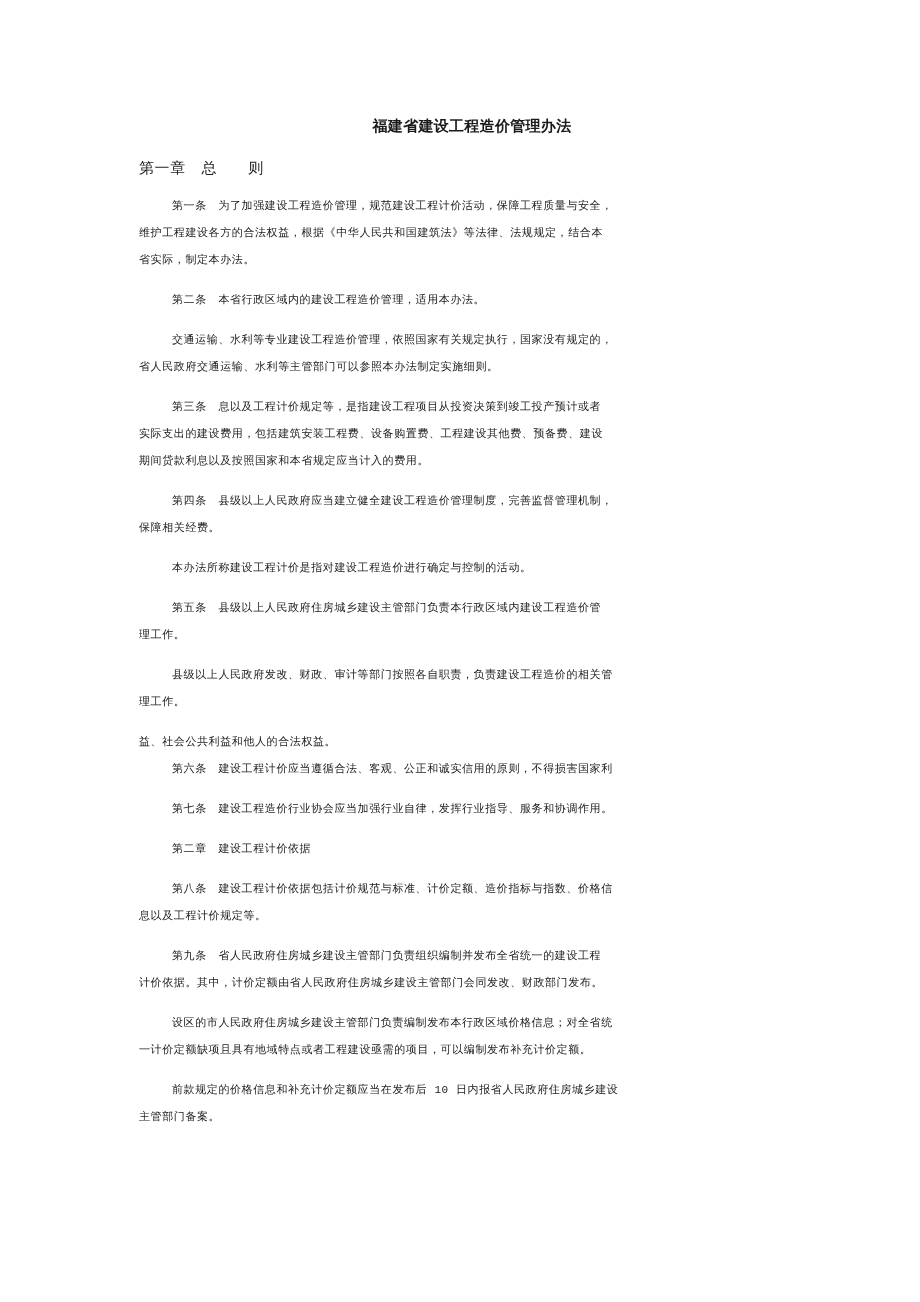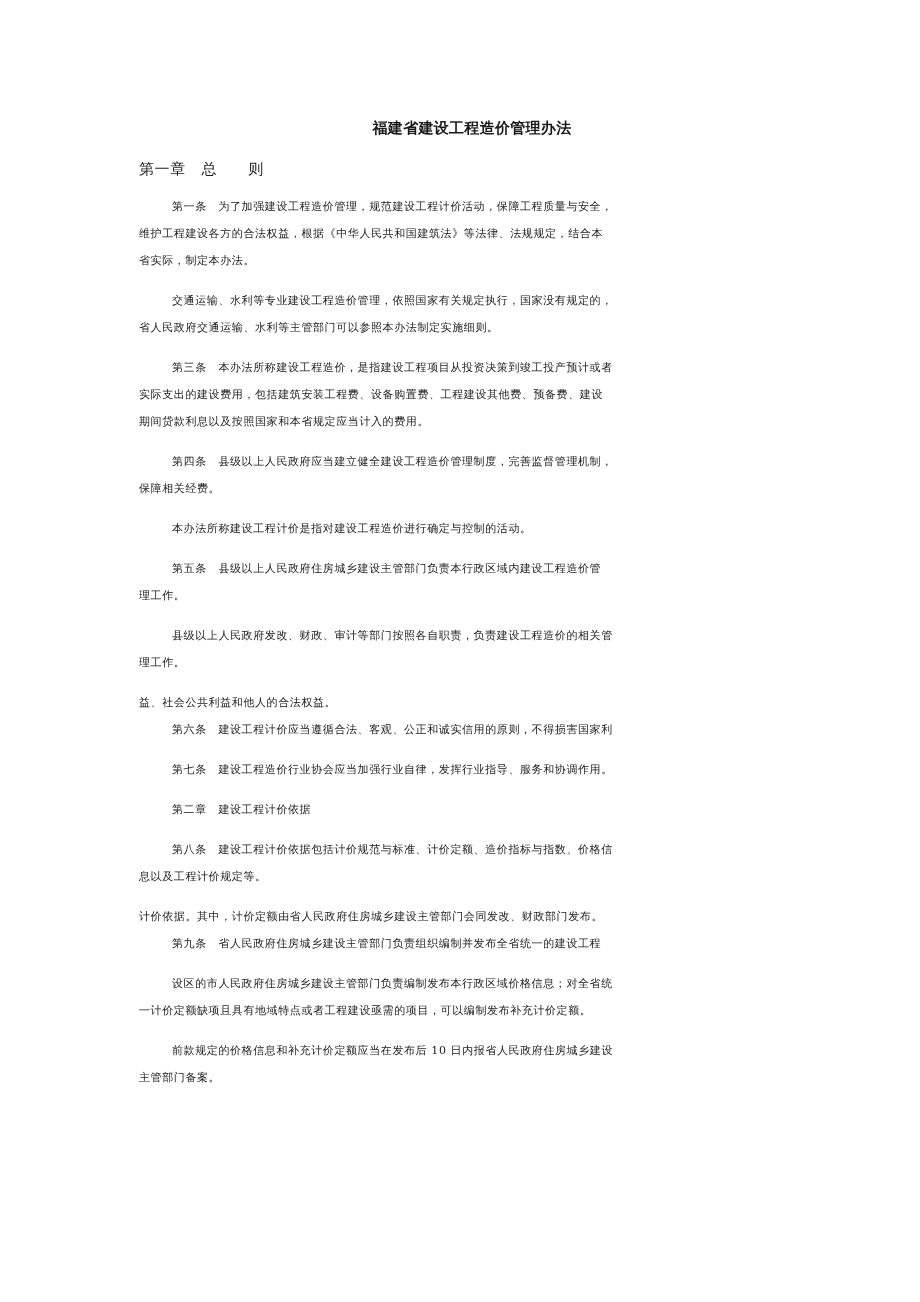--- a/index.html
+++ b/index.html
@@ -13,20 +13,21 @@
       position: relative;
       overflow: hidden;
       font-family: "DejaVu Serif", "Liberation Serif", serif;
       color: #1a1a1a;
     }
     .page {
       position: absolute;
       left: 139px;
       top: 116px;
       width: 660px;
+      font-family: Liberation Mono, monospace;
     }
     .doc-title {
       text-align: center;
       font-size: 15px;
       font-weight: bold;
       height: 24px;
       line-height: 24px;
       margin: 0 0 16px 0;
       letter-spacing: 0.3px;
       padding-left: 6px;
@@ -60,28 +61,31 @@
   <div class="doc-title">福建省建设工程造价管理办法</div>
 
   <div class="chapter-heading">第一章　总　　则</div>
 
   <div class="para">
     <span class="line indent">第一条　为了加强建设工程造价管理，规范建设工程计价活动，保障工程质量与安全，</span>
     <span class="line">维护工程建设各方的合法权益，根据《中华人民共和国建筑法》等法律、法规规定，结合本</span>
     <span class="line">省实际，制定本办法。</span>
   </div>
 
+  <div class="para">
+    <span class="line indent">第二条　本省行政区域内的建设工程造价管理，适用本办法。</span>
+  </div>
 
   <div class="para">
     <span class="line indent">交通运输、水利等专业建设工程造价管理，依照国家有关规定执行，国家没有规定的，</span>
     <span class="line">省人民政府交通运输、水利等主管部门可以参照本办法制定实施细则。</span>
   </div>
 
   <div class="para">
-    <span class="line indent">第三条　本办法所称建设工程造价，是指建设工程项目从投资决策到竣工投产预计或者</span>
+    <span class="line indent">第三条　息以及工程计价规定等，是指建设工程项目从投资决策到竣工投产预计或者</span>
     <span class="line">实际支出的建设费用，包括建筑安装工程费、设备购置费、工程建设其他费、预备费、建设</span>
     <span class="line">期间贷款利息以及按照国家和本省规定应当计入的费用。</span>
   </div>
 
   <div class="para">
     <span class="line indent">第四条　县级以上人民政府应当建立健全建设工程造价管理制度，完善监督管理机制，</span>
     <span class="line">保障相关经费。</span>
   </div>
 
   <div class="para">
@@ -110,22 +114,22 @@
   <div class="para">
     <span class="line indent">第二章　建设工程计价依据</span>
   </div>
 
   <div class="para">
     <span class="line indent">第八条　建设工程计价依据包括计价规范与标准、计价定额、造价指标与指数、价格信</span>
     <span class="line">息以及工程计价规定等。</span>
   </div>
 
   <div class="para">
+    <span class="line indent">第九条　省人民政府住房城乡建设主管部门负责组织编制并发布全省统一的建设工程</span>
     <span class="line">计价依据。其中，计价定额由省人民政府住房城乡建设主管部门会同发改、财政部门发布。</span>
-    <span class="line indent">第九条　省人民政府住房城乡建设主管部门负责组织编制并发布全省统一的建设工程</span>
   </div>
 
   <div class="para">
     <span class="line indent">设区的市人民政府住房城乡建设主管部门负责编制发布本行政区域价格信息；对全省统</span>
     <span class="line">一计价定额缺项且具有地域特点或者工程建设亟需的项目，可以编制发布补充计价定额。</span>
   </div>
 
   <div class="para">
     <span class="line indent">前款规定的价格信息和补充计价定额应当在发布后 10 日内报省人民政府住房城乡建设</span>
     <span class="line">主管部门备案。</span>

